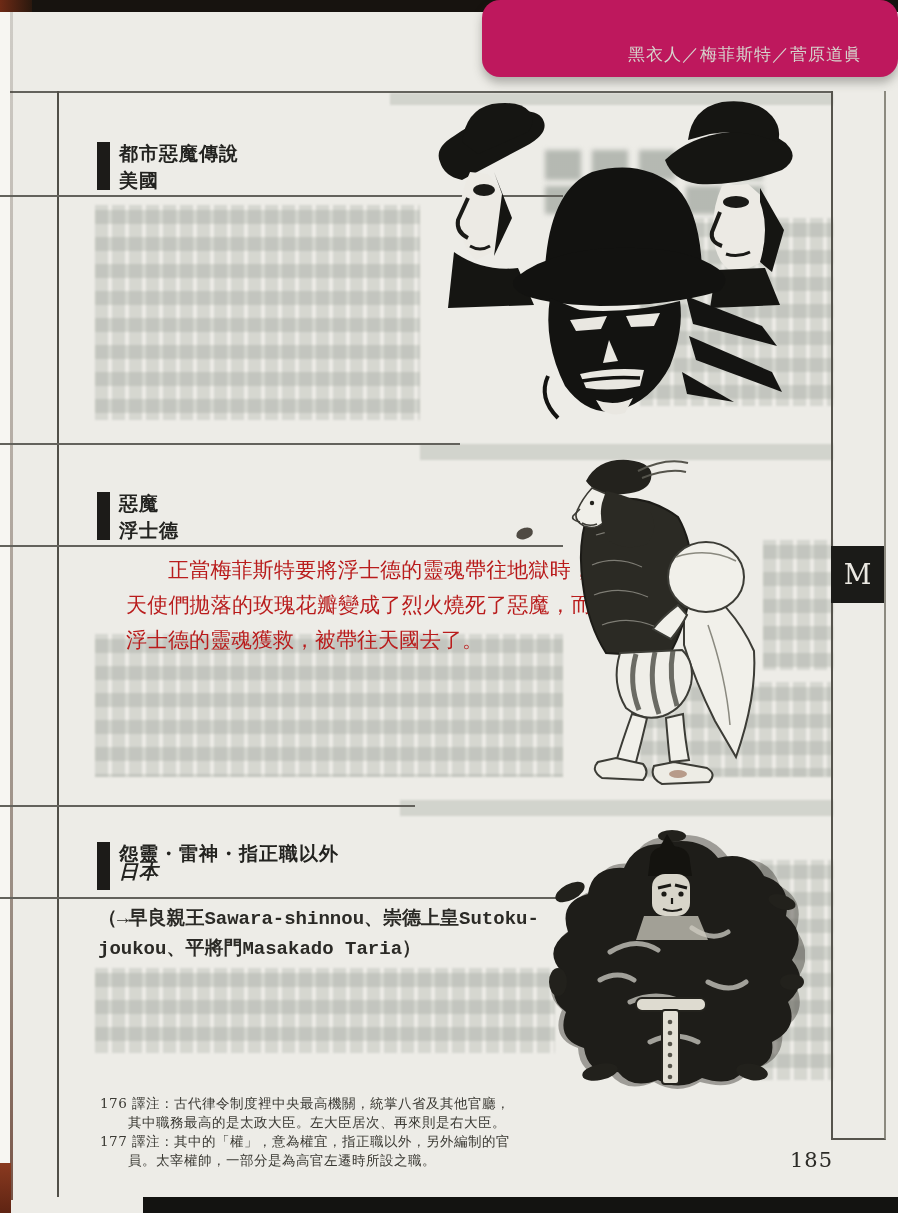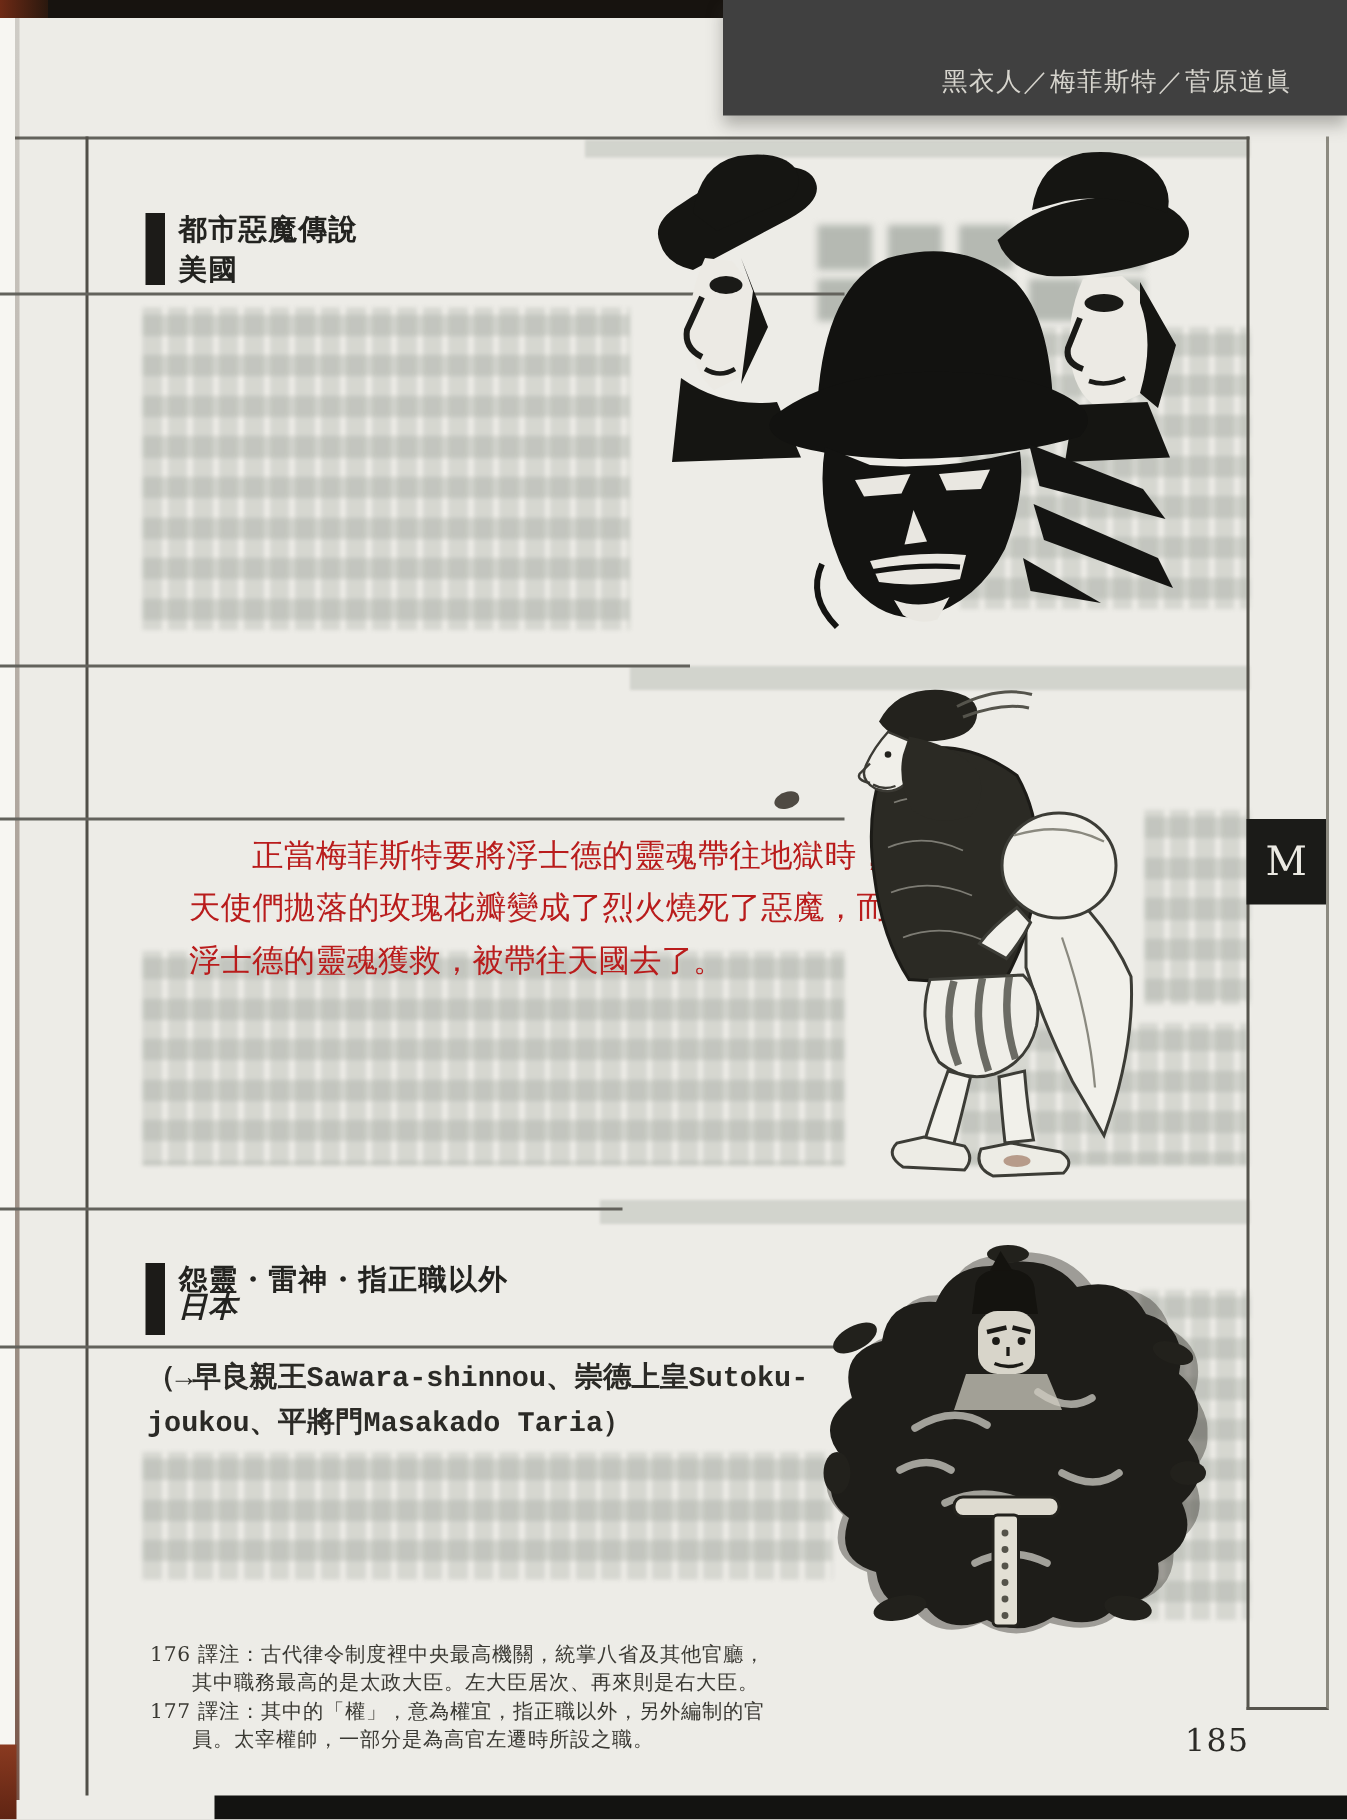--- a/index.html
+++ b/index.html
@@ -9,22 +9,22 @@
   .abs{position:absolute;}
   
   .top-edge{left:0;top:0;width:898px;height:12px;background:#17130f;}
   .top-edge-red{left:0;top:0;width:32px;height:12px;background:linear-gradient(90deg,#6e2a15,#2a180e);}
   .left-white{left:0;top:12px;width:10px;height:1152px;background:#f7f6f2;}
   .left-shadow{left:10px;top:12px;width:3px;height:1188px;
      background:linear-gradient(180deg,rgba(70,60,50,.18),rgba(80,55,40,.55) 80%,rgba(90,45,30,.8));}
   .bottom-bar{left:143px;top:1197px;width:755px;height:16px;background:#131311;}
   .bottom-red{left:0;top:1163px;width:11px;height:50px;background:linear-gradient(180deg,#8a3a20,#5f2413);}
   
-  .run-head{left:482px;top:0;width:416px;height:77px;background:#404040;
-            box-shadow:0 6px 10px rgba(60,60,55,.35);}
+  .run-head{left:482px;top:0;width:416px;height:77px;background:#be185d;
+            box-shadow:0 6px 10px rgba(60,60,55,.35);border-radius:18px;}
   .run-head-text{position:absolute;right:36px;bottom:11px;font-size:17px;
                  letter-spacing:1px;color:#d6d4cd;font-family:"DejaVu Sans",sans-serif;}
   
   .rule{background:#63625c;height:2px;}
   .vline{background:#514f48;width:2px;}
   
   .tab-strip{left:831px;top:91px;width:51px;height:1047px;
              border-left:2px solid #56544d;border-right:2px solid #8c8a80;
              border-bottom:2px solid #56544d;}
   .m-tab{left:831px;top:546px;width:53px;height:57px;background:#1b1b18;
@@ -129,20 +129,25 @@
       <path d="M166,300 Q185,307 203,298 L195,313 Q182,317 172,310 Z" fill="#e9e7e1"></path>
       <path d="M118,276 Q108,298 128,318" stroke="#131311" stroke-width="4" fill="none"></path>
 
       <path d="M256,196 L332,226 L347,246 L263,224 Z" fill="#141412"></path>
       <path d="M259,236 L342,272 L352,292 L266,260 Z" fill="#141412"></path>
       <path d="M252,272 L304,302 L257,294 Z" fill="#141412"></path>
     </svg>
   </div>
 
   <div class="abs rule" style="left:0;top:443px;width:460px;"></div>
+  <div class="abs sec-head" style="top:490px;">
+    <div class="sec-bar"></div>
+    <div class="sec-title" style="top:0;">惡魔</div>
+    <div class="sec-title" style="top:27px;">浮士德</div>
+  </div>
   <div class="abs rule" style="left:0;top:545px;width:563px;"></div>
   <div class="abs smudge" style="left:516px;top:528px;"></div>
 
   <div class="abs body-text" style="left:98px;top:553px;width:466px;">正當梅菲斯特要將浮士德的靈魂帶往地獄時，天使們拋落的玫瑰花瓣變成了烈火燒死了惡魔，而浮士德的靈魂獲救，被帶往天國去了。</div>
 
   <div class="abs" style="left:558px;top:455px;width:204px;height:333px;">
     <svg width="204" height="333" viewBox="0 0 204 333">
 
       <path d="M126,116 Q176,150 196,196 Q199,242 178,302 L157,266 Q137,226 126,190 Z" fill="#f1f0ea" stroke="#3c3c36" stroke-width="2"></path>
       <path d="M150,170 Q168,222 172,270" stroke="#8a897f" stroke-width="1.5" fill="none"></path>

